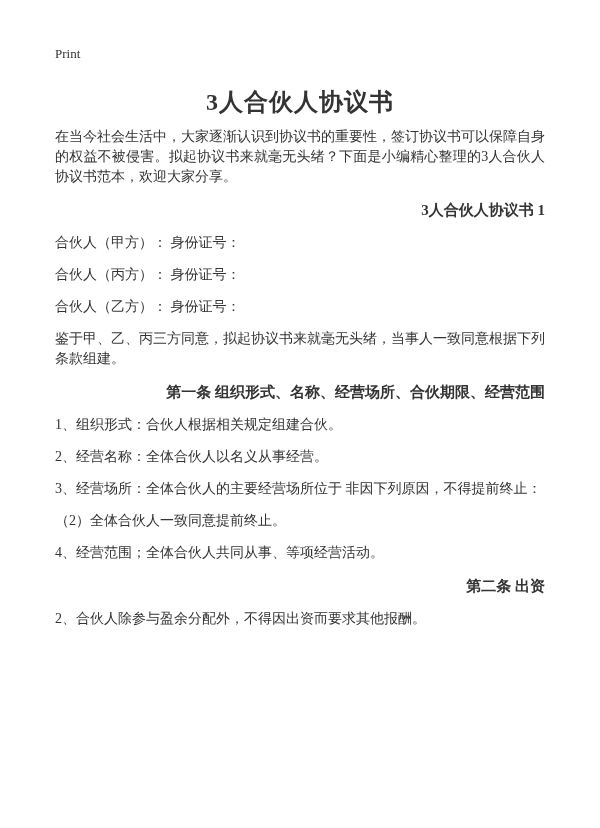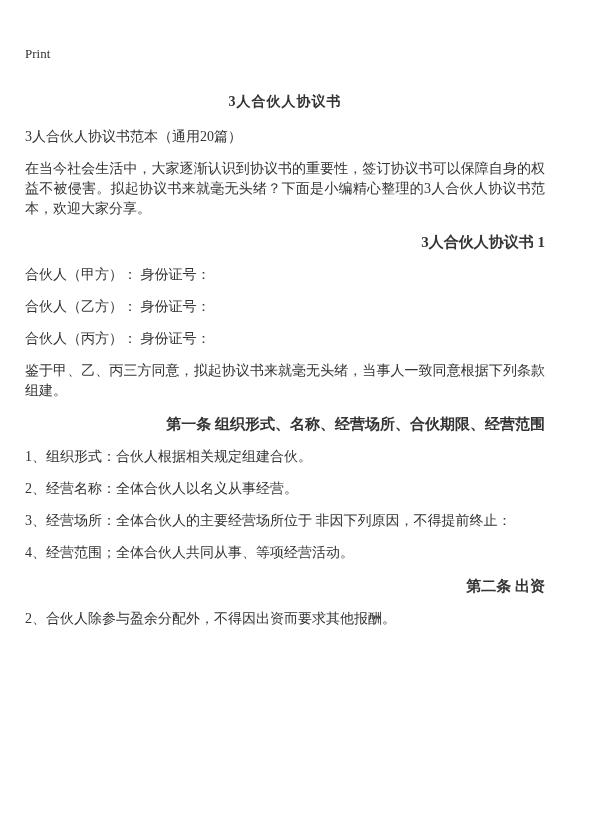--- a/index.html
+++ b/index.html
@@ -11,33 +11,33 @@
     width: 600px;
     height: 828px;
     overflow: hidden;
     font-family: "Liberation Serif", "DejaVu Serif", serif;
     color: #333333;
   }
   .page {
     box-sizing: border-box;
     width: 600px;
     height: 828px;
-    padding: 44px 55px 30px 25px;
+    padding: 44px 55px 30px 55px;
     background: #ffffff;
   }
   .print-link {
     font-size: 13px;
     line-height: 15px;
     margin: 0 0 14px 0;
     color: #333333;
     cursor: pointer;
     display: inline-block;
   }
   .doc-title {
-    font-size: 14px;
+    font-size: 24px;
     line-height: 26px;
     font-weight: bold;
     text-align: center;
     margin: 14px 0 10px 0;
     letter-spacing: 1px;
     color: #333333;
   }
   .doc-body p.paragraph {
     font-size: 14px;
     line-height: 20px;
@@ -56,28 +56,28 @@
 </style>
 </head>
 <body>
 
 <div class="page">
   <div class="print-link">Print</div>
 
   <h1 class="doc-title">3人合伙人协议书</h1>
 
   <div class="doc-body">
-      <p class="paragraph">3人合伙人协议书范本（通用20篇）</p>
       <p class="paragraph">在当今社会生活中，大家逐渐认识到协议书的重要性，签订协议书可以保障自身的权益不被侵害。拟起协议书来就毫无头绪？下面是小编精心整理的3人合伙人协议书范本，欢迎大家分享。</p>
       <h3 class="heading">3人合伙人协议书 1</h3>
       <p class="paragraph">合伙人（甲方）： 身份证号：</p>
+      <p class="paragraph">合伙人（丙方）： 身份证号：</p>
       <p class="paragraph">合伙人（乙方）： 身份证号：</p>
-      <p class="paragraph">合伙人（丙方）： 身份证号：</p>
       <p class="paragraph">鉴于甲、乙、丙三方同意，拟起协议书来就毫无头绪，当事人一致同意根据下列条款组建。</p>
       <h3 class="heading">第一条 组织形式、名称、经营场所、合伙期限、经营范围</h3>
       <p class="paragraph">1、组织形式：合伙人根据相关规定组建合伙。</p>
       <p class="paragraph">2、经营名称：全体合伙人以名义从事经营。</p>
       <p class="paragraph">3、经营场所：全体合伙人的主要经营场所位于 非因下列原因，不得提前终止：</p>
+      <p class="paragraph">（2）全体合伙人一致同意提前终止。</p>
       <p class="paragraph">4、经营范围；全体合伙人共同从事、等项经营活动。</p>
       <h3 class="heading">第二条 出资</h3>
       <p class="paragraph">2、合伙人除参与盈余分配外，不得因出资而要求其他报酬。</p>
     </div>
 </div>
 
 </body></html>

